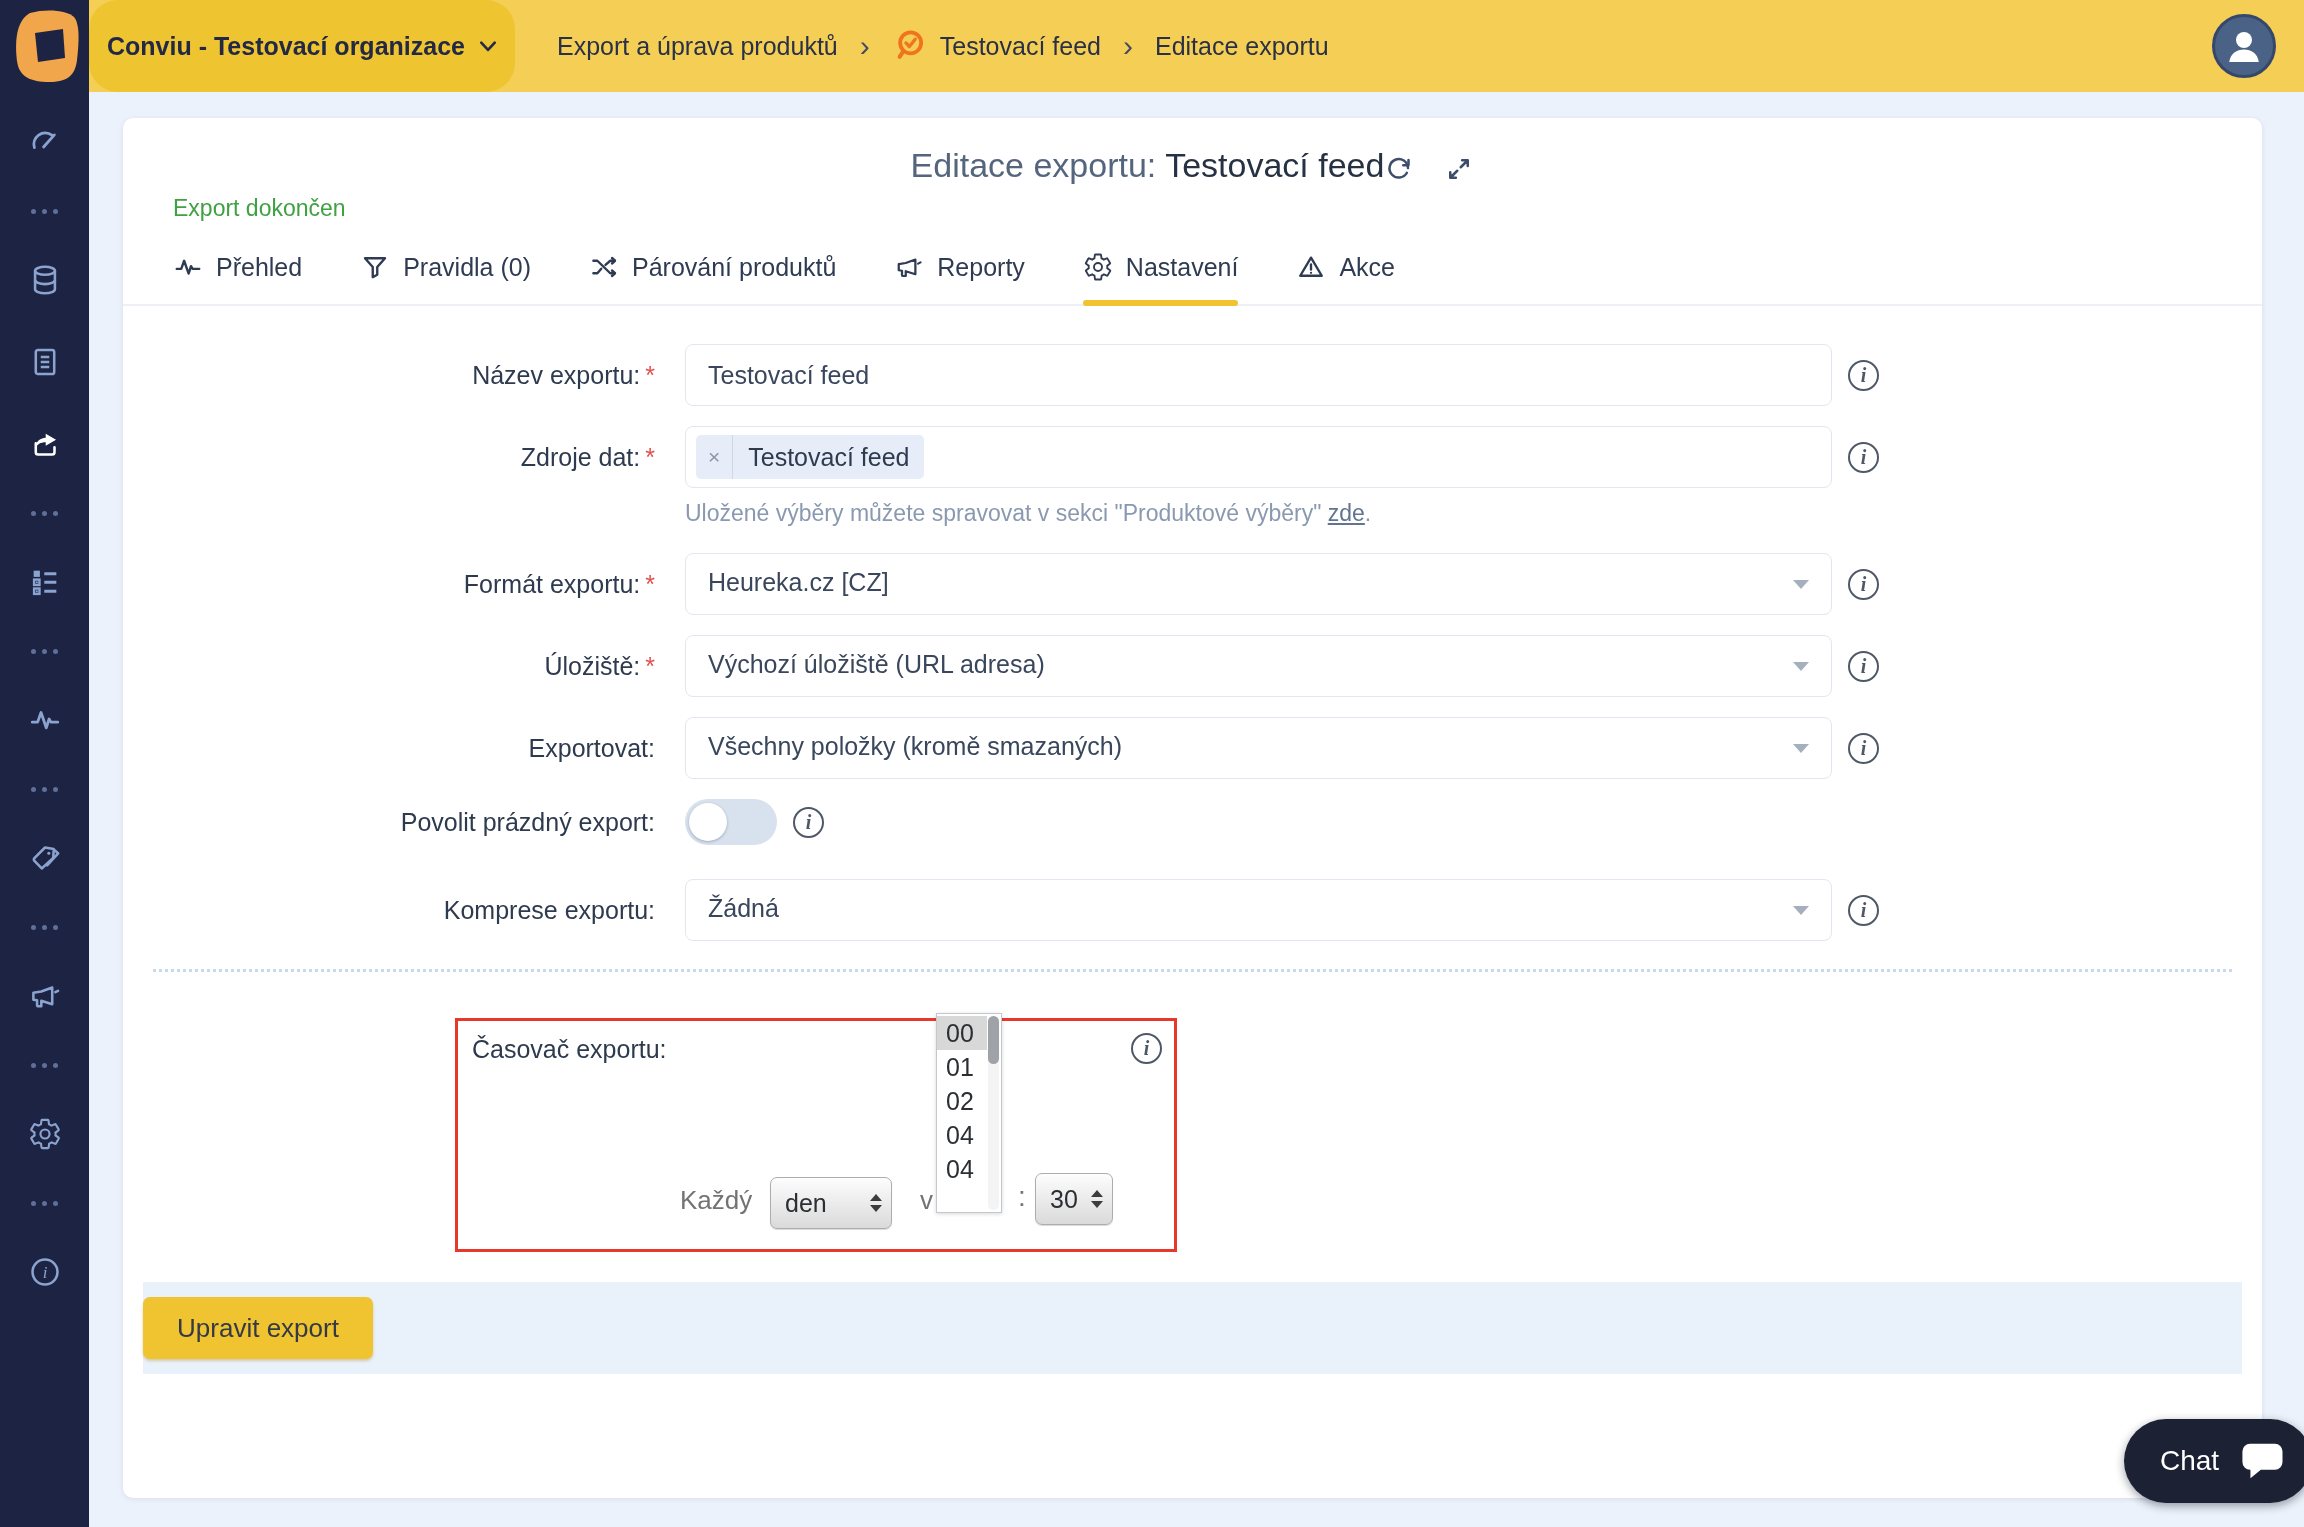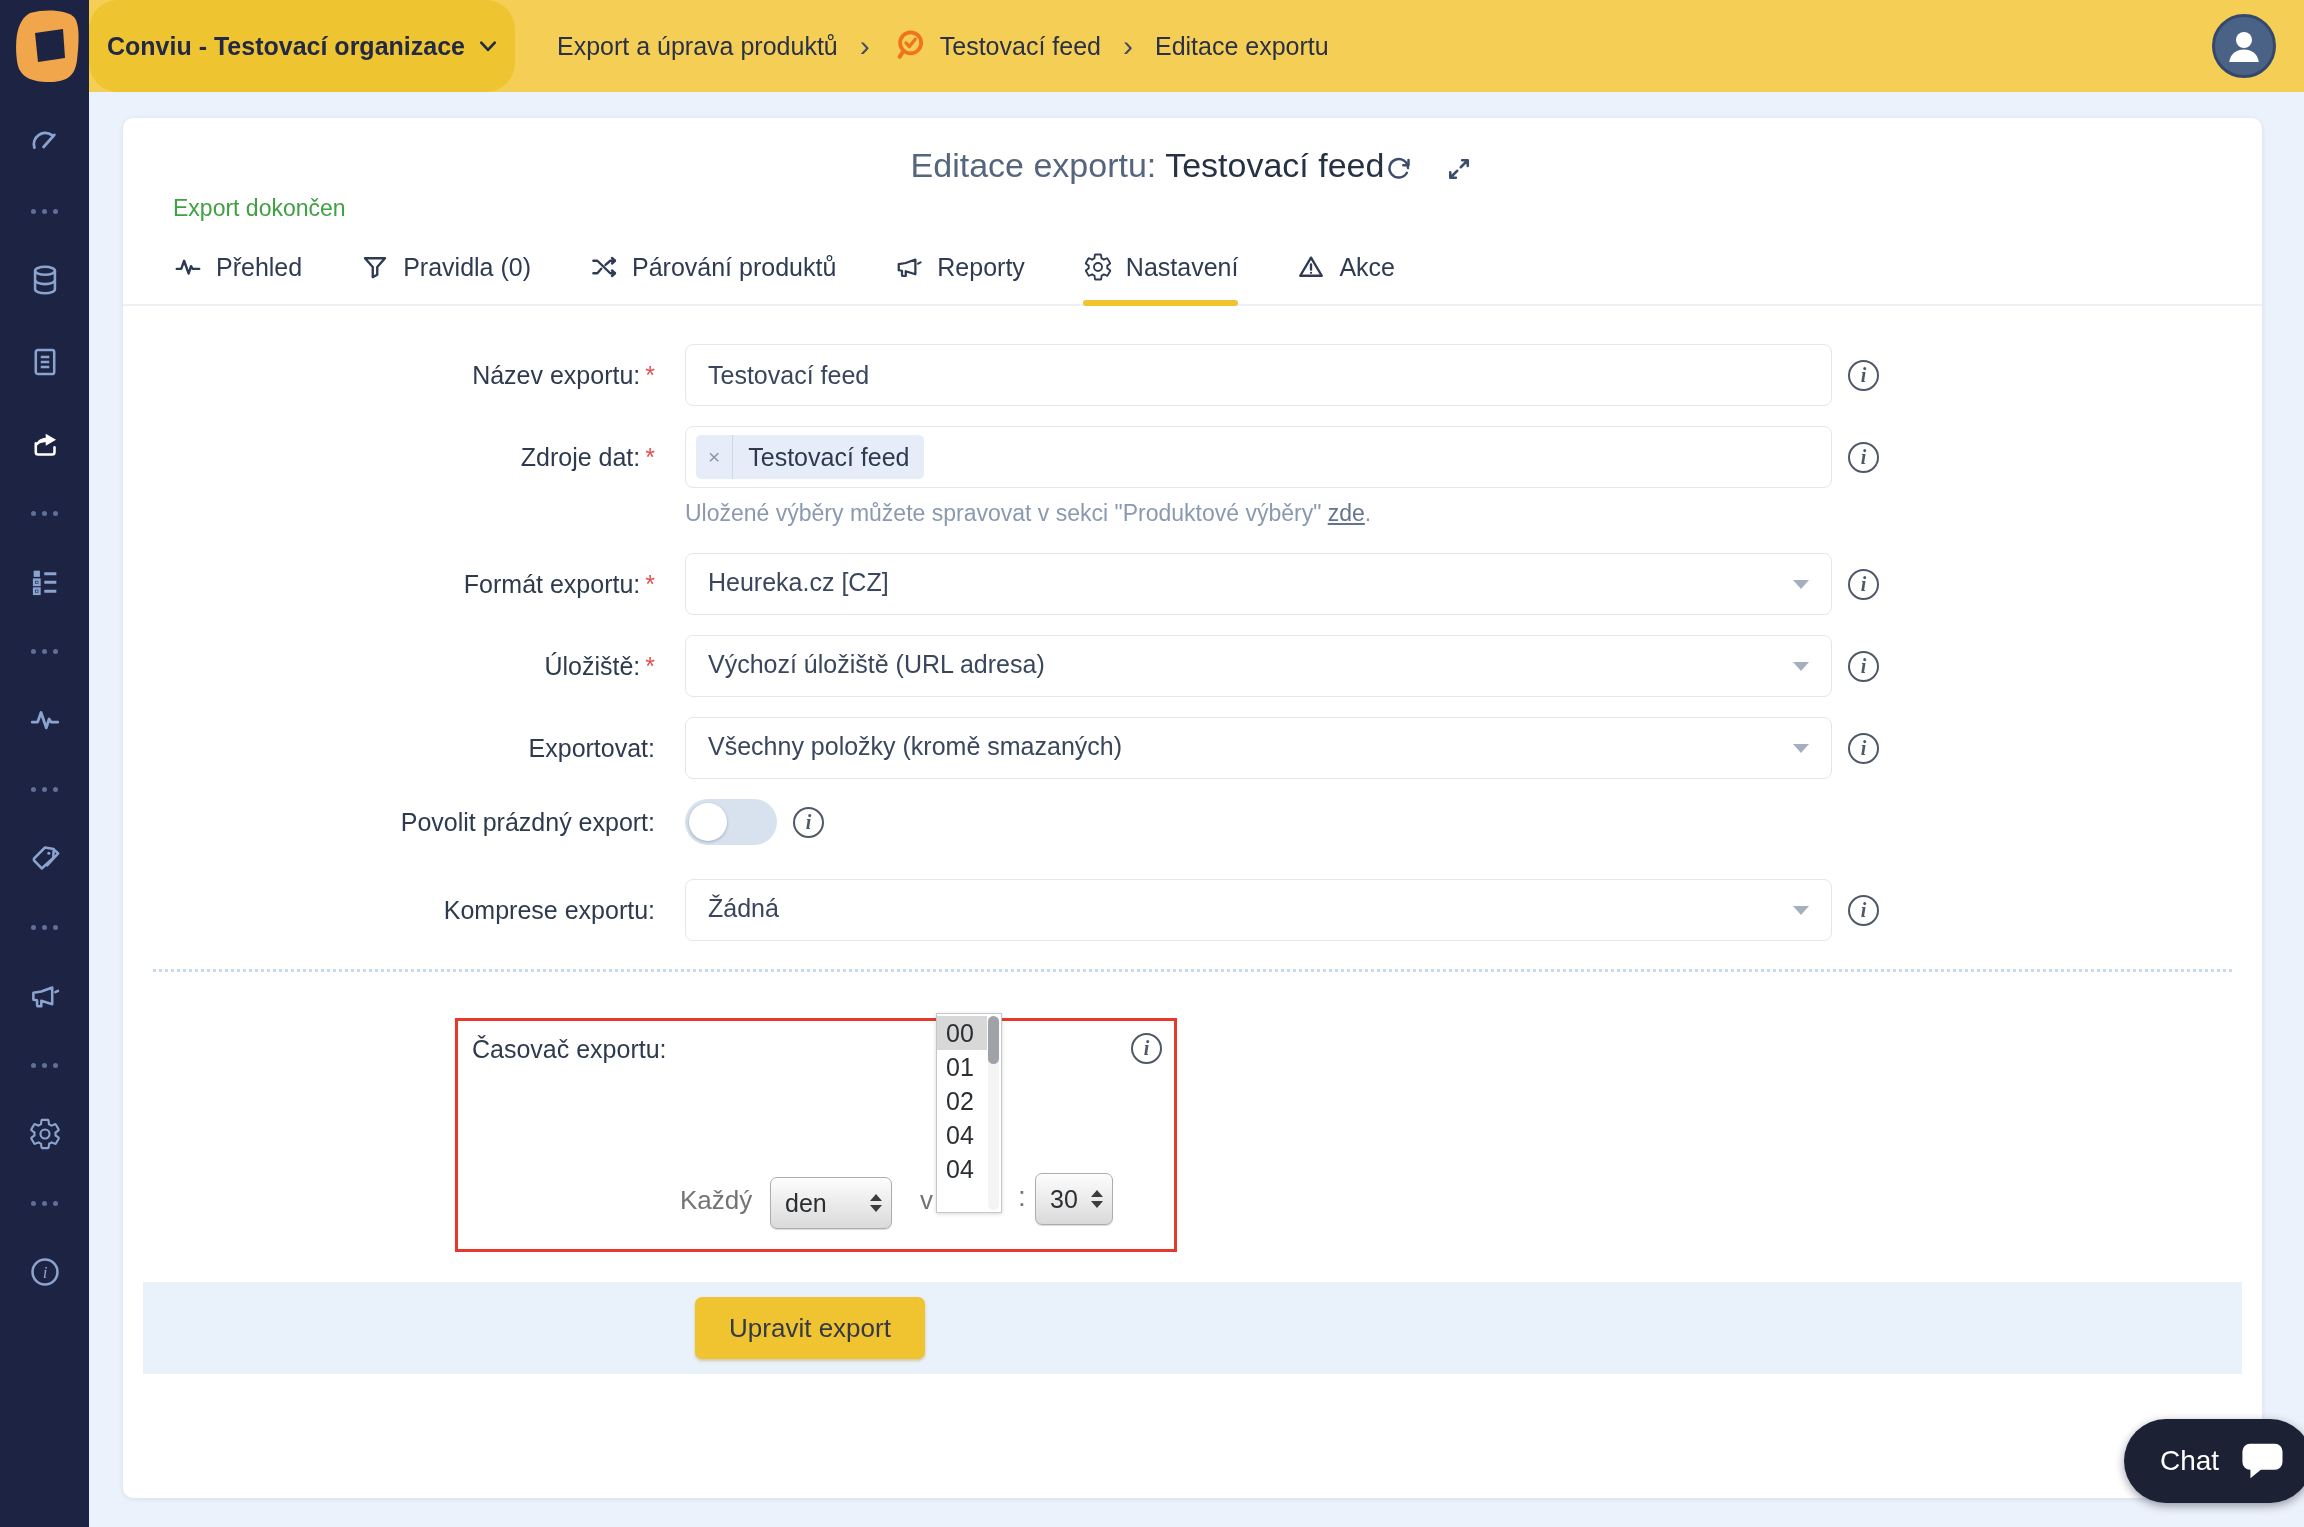--- a/index.html
+++ b/index.html
@@ -93,21 +93,21 @@
   .sel-arrows .up { border-bottom:7px solid #3c3c3c; }
   .sel-arrows .down { border-top:7px solid #3c3c3c; }
   .sel-den { left:312px; top:156px; width:122px; }
   .sel-min { left:577px; top:152px; width:78px; }
   .timer-text { position:absolute; font-size:26px; color:#737373; }
   .t-kazdy { left:222px; top:164px; }
   .t-v { left:462px; top:164px; }
   .t-colon { left:560px; top:160px; font-size:28px; }
   
   .footer-band { margin:30px -30px 0; height:92px; background:#e9f1fb; display:flex; align-items:center; }
-  .submit { margin-left:552px; width:230px; height:62px; background:#f0c330; border:none; border-radius:7px;
+  .submit { width:230px; height:62px; background:#f0c330; border:none; border-radius:7px;
             font-size:26px; color:#333a45; font-family:inherit; box-shadow:0 2px 3px rgba(170,130,20,.35); cursor:pointer; }
   
   .chat-widget { position:absolute; right:-8px; bottom:24px; height:84px; min-width:188px; background:#1c2133;
                  border-radius:42px; display:flex; align-items:center; padding:0 22px 0 36px; gap:18px;
                  box-shadow:0 3px 10px rgba(10,15,35,.4); cursor:pointer; z-index:40; }
   .chat-label { color:#ffffff; font-size:28px; }
   .chat-widget svg { width:52px; height:52px; }
   svg { display:block; }
 </style>
 </head>

